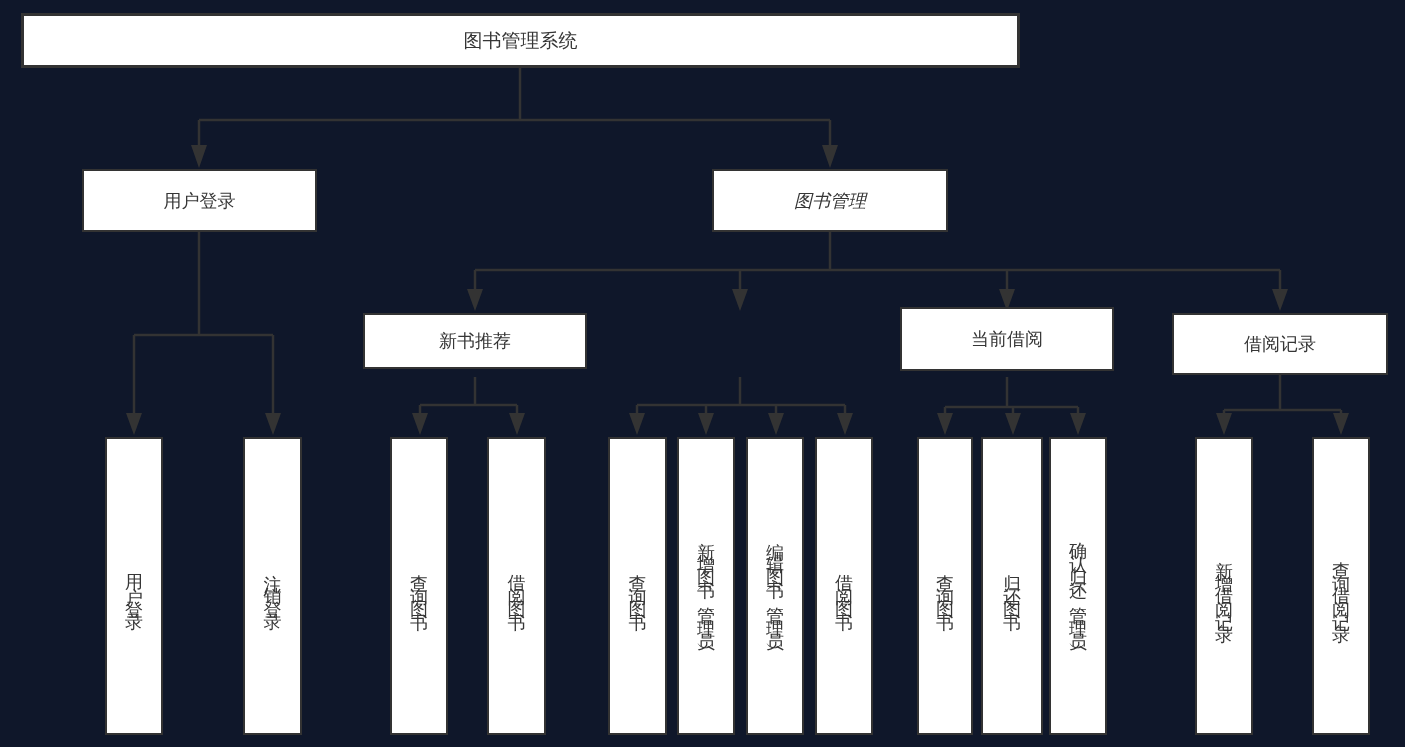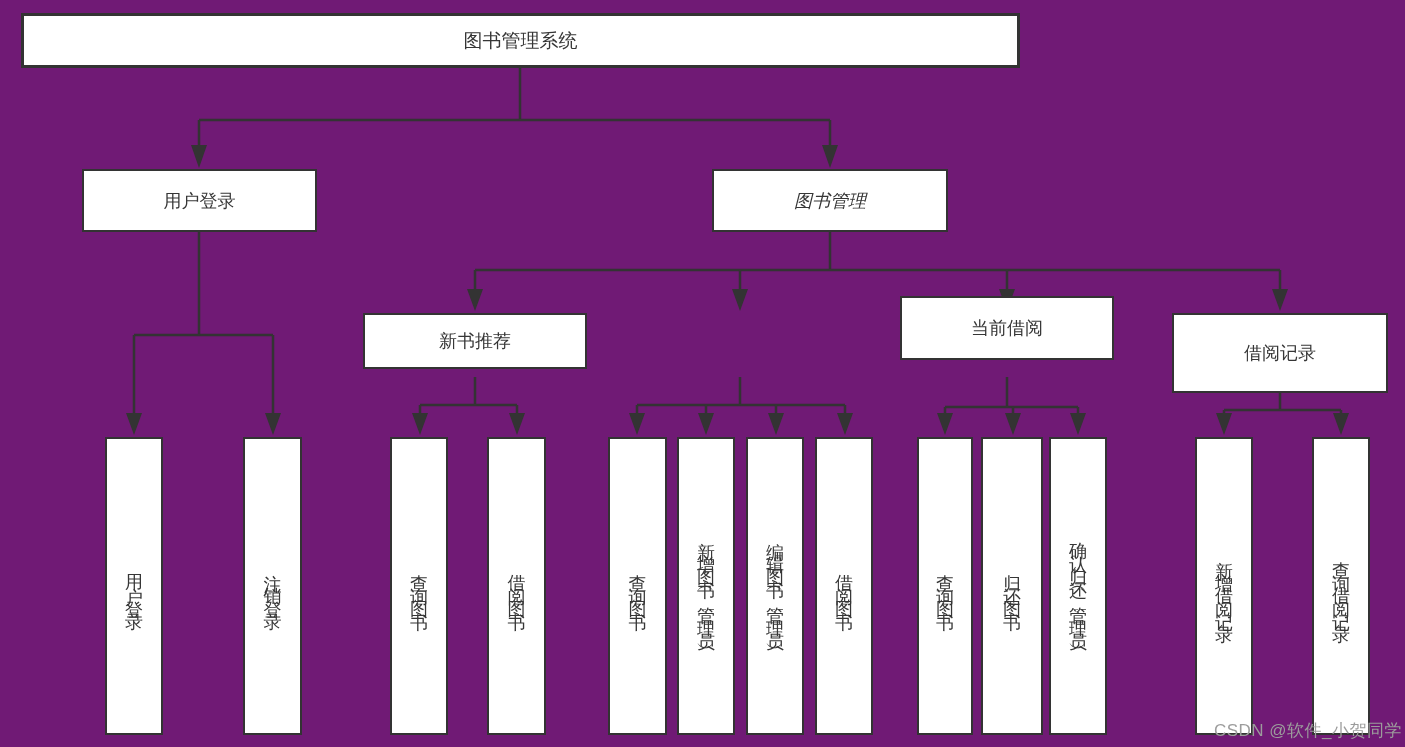--- a/index.html
+++ b/index.html
@@ -5,21 +5,21 @@
   html, body {
     margin: 0;
     padding: 0;
     background: #ffffff;
     font-family: "Liberation Sans", "DejaVu Sans", sans-serif;
   }
   .canvas {
     position: relative;
     width: 1405px;
     height: 747px;
-    background: #701a75;
+    background: #0f172a;
     overflow: hidden;
   }
   svg.connectors {
     position: absolute;
     left: 0;
     top: 0;
     width: 1405px;
     height: 747px;
   }
   svg.connectors path {
@@ -138,24 +138,24 @@
   <div class="node branch" style="left:82px; top:169px; width:235px; height:63px;">
     <span>用户登录</span>
   </div>
   <div class="node branch" style="left:712px; top:169px; width:236px; height:63px;font-style:italic;">
     <span>图书管理</span>
   </div>
 
   <div class="node branch" style="left:363px; top:313px; width:224px; height:56px;">
     <span>新书推荐</span>
   </div>
-  <div class="node branch" style="left:900px; top:296px; width:214px; height:64px;">
+  <div class="node branch" style="left:900px; top:307px; width:214px; height:64px;">
     <span>当前借阅</span>
   </div>
-  <div class="node branch" style="left:1172px; top:313px; width:216px; height:80px;">
+  <div class="node branch" style="left:1172px; top:313px; width:216px; height:62px;">
     <span>借阅记录</span>
   </div>
 
   <div class="node leaf" style="left:105px; top:437px; width:58px; height:298px;">
     <span>用户登录</span>
   </div>
   <div class="node leaf" style="left:243px; top:437px; width:59px; height:298px;">
     <span>注销登录</span>
   </div>
 
@@ -189,15 +189,14 @@
     <span>确认归还（管理员）</span>
   </div>
 
   <div class="node leaf" style="left:1195px; top:437px; width:58px; height:298px;">
     <span>新增借阅记录</span>
   </div>
   <div class="node leaf" style="left:1312px; top:437px; width:58px; height:298px;">
     <span>查询借阅记录</span>
   </div>
 
-  <div class="watermark">CSDN @软件_小贺同学</div>
 
 </div>
 
 </body></html>

